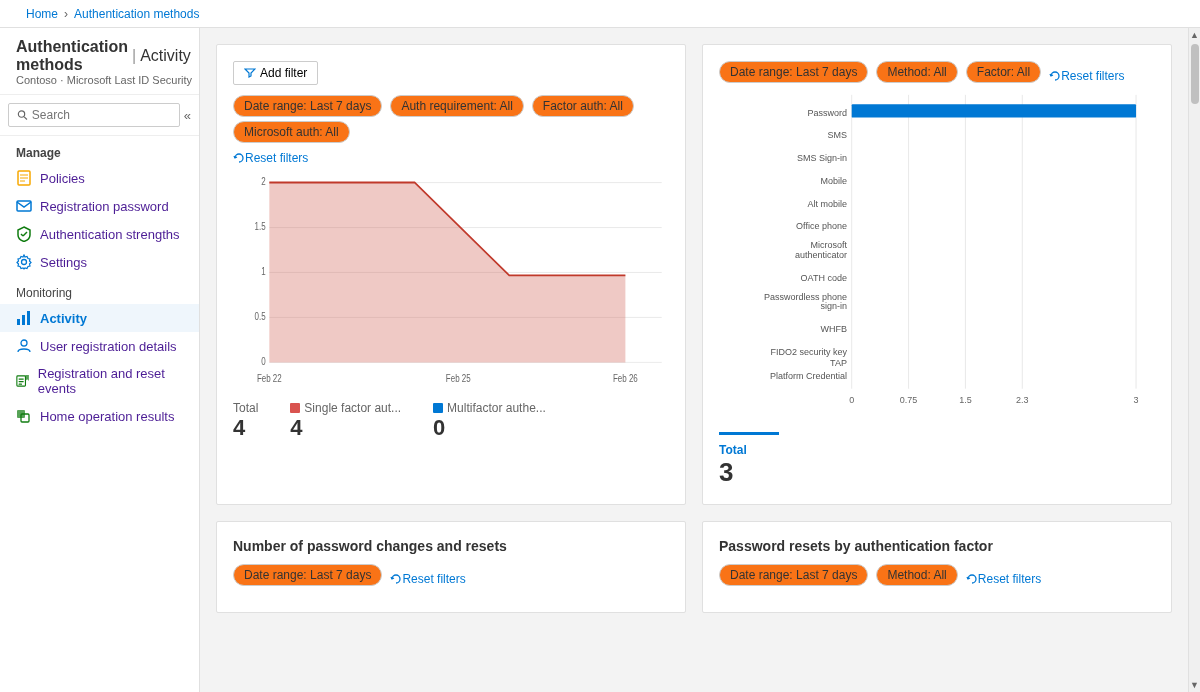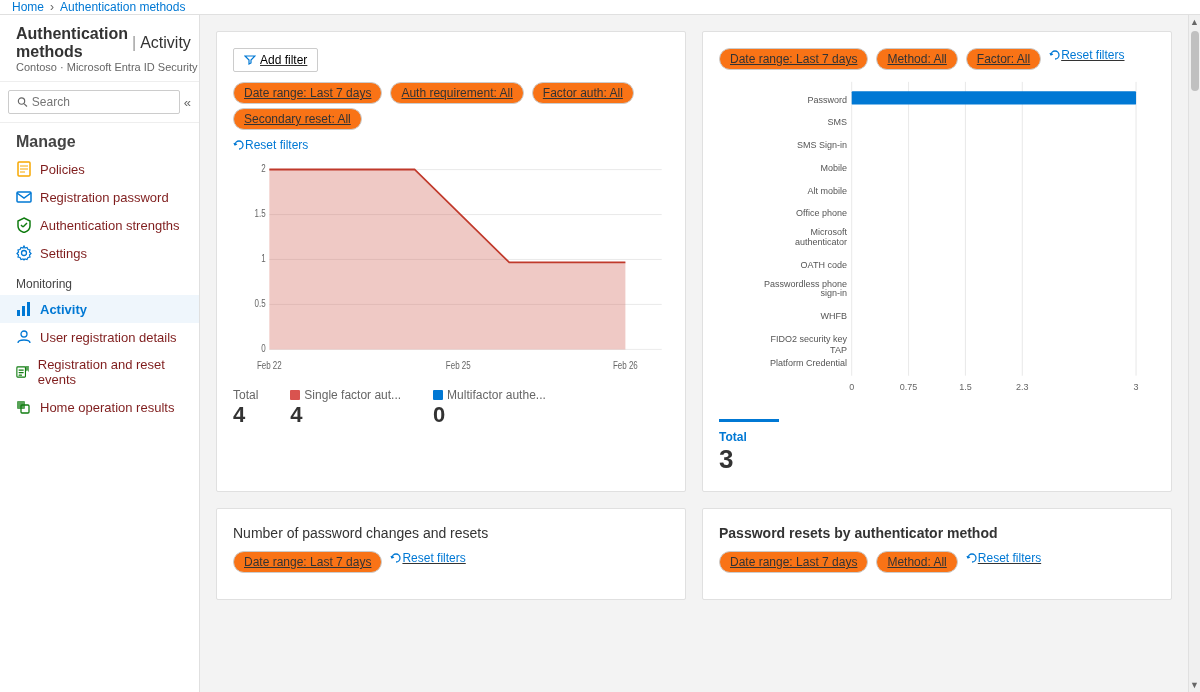--- a/index.html
+++ b/index.html
@@ -3,52 +3,52 @@
   <meta charset="utf-8">
   <style>
     * { box-sizing: border-box; margin: 0; padding: 0; }
     body { font-family: 'Segoe UI', sans-serif; font-size: 13px; color: #333; background: #f3f3f3; display: flex; flex-direction: column; height: 692px; overflow: hidden; }
     
     
     .main-layout { display: flex; flex: 1; overflow: hidden; }
     
     
     .sidebar { width: 200px; background: #fff; border-right: 1px solid #e0e0e0; display: flex; flex-direction: column; overflow-y: auto; flex-shrink: 0; }
-    .nav-item { padding: 6px 16px; cursor: pointer; display: flex; align-items: center; gap: 8px; color: #7f1d1d; font-size: 13px; }
+    .nav-item { padding: 6px 16px; cursor: pointer; display: flex; align-items: center; gap: 8px; color: #4c1d95; font-size: 13px; }
     .nav-item.active { background: #eff6fc; color: #0078d4; font-weight: 600; }
     
     
     .content-area { flex: 1; overflow-y: auto; padding: 0; background: #f3f3f3; }
     
     .charts-grid { display: grid; grid-template-columns: 1fr 1fr; gap: 16px; padding: 16px; }
     
     .chart-card { background: #fff; border: 1px solid #e0e0e0; border-radius: 2px; padding: 16px; }
     
-    .filter-row { display: flex; align-items: flex-start; gap: 8px; flex-wrap: wrap; margin-bottom: 10px; text-decoration: underline; }
+    .filter-row { display: flex; align-items: flex-end; gap: 8px; flex-wrap: wrap; margin-bottom: 10px; }
     .filter-chip { border: 1px solid #ccc; border-radius: 16px; padding: 3px 10px; font-size: 12px; color: #333; background: #f97316; cursor: pointer; }
     .filter-btn { display: flex; align-items: center; gap: 4px; border: 1px solid #ccc; border-radius: 2px; padding: 4px 10px; font-size: 12px; cursor: pointer; background: #fff; }
     .reset-filters-link { display: flex; align-items: center; font-size: 12px; color: #0078d4; cursor: pointer; }
     
     
     .area-chart-container { position: relative; height: 220px; margin: 0 0 8px 0; }
     
     .chart-footer { display: flex; gap: 32px; margin-top: 8px; }
     .chart-stat { display: flex; flex-direction: column; }
     
     .bottom-cards { display: grid; grid-template-columns: 1fr 1fr; gap: 16px; padding: 0 16px 16px; }
     
     
     ::-webkit-scrollbar { width: 6px; }
     ::-webkit-scrollbar-track { background: #f1f1f1; }
     ::-webkit-scrollbar-thumb { background: #c1c1c1; border-radius: 3px; }
   </style>
 </head>
 <body>
 
-<div style="height:15px; background:#fff; border-bottom:1px solid #e0e0e0; display:flex; align-items:center; padding:0 12px; gap:6px;">
+<div style="height:28px; background:#fff; border-bottom:1px solid #e0e0e0; display:flex; align-items:center; padding:0 26px; gap:6px;">
   <span style="color:#0078d4; font-size:12px; cursor:pointer;">Home</span>
   <span style="color:#666; font-size:12px;">›</span>
   <span style="color:#0078d4; font-size:12px; cursor:pointer;">Authentication methods</span>
 </div>
 
 <div class="main-layout">
 
   <div class="sidebar">
 
     <div style="padding:10px 10px 8px; background:#fff; border-bottom:1px solid #eee;">
@@ -59,38 +59,38 @@
           <rect x="4" y="13" width="15" height="3" rx="1" fill="#0078d4"></rect>
           <rect x="4" y="18" width="18" height="3" rx="1" fill="#0078d4"></rect>
         </svg>
         <div>
           <div style="display:flex; align-items:center; gap:4px;">
             <span style="font-size:16px; font-weight:600;">Authentication methods</span>
             <span style="color:#999; font-size:16px;">|</span>
             <span style="font-size:16px; font-weight:400;">Activity</span>
             <span style="margin-left:4px; color:#666; cursor:pointer; font-size:14px;">...</span>
           </div>
-          <div style="font-size:11px; color:#666;">Contoso · Microsoft Entra ID Security</div>
+          <div style="font-size:11px; color:#666;">Contoso · Microsoft Last ID Security</div>
         </div>
 
       </div>
     </div>
 
     <div style="padding:8px 8px; display:flex; align-items:center; gap:4px; border-bottom:1px solid #eee;">
       <div style="flex:1; border:1px solid #ccc; border-radius:2px; padding:4px 8px; display:flex; align-items:center; gap:4px; background:#fff;">
         <svg width="12" height="12" viewBox="0 0 12 12" fill="#666">
           <circle cx="5" cy="5" r="3.5" fill="none" stroke="#666" stroke-width="1.3"></circle>
           <line x1="8" y1="8" x2="11" y2="11" stroke="#666" stroke-width="1.3"></line>
         </svg>
         <input type="text" style="border: none; outline: none; font-size: 12px; width: 100%;" placeholder="Search">
       </div>
       <span style="color:#666; cursor:pointer; font-size:13px;">«</span>
     </div>
 
-    <div style="padding:10px 16px 4px; font-size:16px; font-weight:600; color:#444;">Manage</div>
+    <div style="padding:10px 16px 4px; font-size:12px; font-weight:600; color:#444;">Manage</div>
 
     <div class="nav-item">
       <svg width="16" height="16" viewBox="0 0 16 16">
         <rect x="2" y="1" width="12" height="14" rx="1" fill="none" stroke="#f7a800" stroke-width="1.5"></rect>
         <line x1="4" y1="5" x2="12" y2="5" stroke="#f7a800" stroke-width="1"></line>
         <line x1="4" y1="8" x2="12" y2="8" stroke="#f7a800" stroke-width="1"></line>
         <line x1="4" y1="11" x2="9" y2="11" stroke="#f7a800" stroke-width="1"></line>
       </svg>
       <span>Policies</span>
     </div>
@@ -165,21 +165,21 @@
             </svg>
             <span>Add filter</span>
           </button>
         </div>
         <div class="filter-row" style="margin-bottom:4px;">
           <span class="filter-chip">Date range: Last 7 days</span>
           <span class="filter-chip">Auth requirement: All</span>
           <span class="filter-chip">Factor auth: All</span>
         </div>
         <div class="filter-row" style="margin-bottom:8px;">
-          <span class="filter-chip">Secondary reset: All</span>
+          <span class="filter-chip">Microsoft auth: All</span>
         </div>
         <div class="reset-filters-link" style="margin-bottom:8px;">
           <svg width="12" height="12" viewBox="0 0 12 12">
             <path d="M2 6 A4 4 0 1 1 6 10" fill="none" stroke="#0078d4" stroke-width="1.3"></path>
             <polyline points="1,4 2,6 4,5" fill="none" stroke="#0078d4" stroke-width="1.3"></polyline>
           </svg>
           <span>Reset filters</span>
         </div>
 
         <div class="area-chart-container">
@@ -281,34 +281,34 @@
         
         <div style="margin-top:8px; padding-top:8px; border-top:3px solid #0078d4; display:inline-block; min-width:60px;">
           <div style="font-size:12px; color:#0078d4; font-weight:600;">Total</div>
           <div style="font-size:26px; font-weight:600; color:#333;">3</div>
         </div>
       </div>
     </div>
 
     <div class="bottom-cards">
       <div class="chart-card">
-        <div style="font-size:14px; font-weight:400; margin-bottom:10px;">Number of password changes and resets</div>
+        <div style="font-size:14px; font-weight:700; margin-bottom:10px;">Number of password changes and resets</div>
         <div class="filter-row">
           <span class="filter-chip">Date range: Last 7 days</span>
           <div class="reset-filters-link">
             <svg width="12" height="12" viewBox="0 0 12 12">
               <path d="M2 6 A4 4 0 1 1 6 10" fill="none" stroke="#0078d4" stroke-width="1.3"></path>
               <polyline points="1,4 2,6 4,5" fill="none" stroke="#0078d4" stroke-width="1.3"></polyline>
             </svg>
             <span>Reset filters</span>
           </div>
         </div>
       </div>
       <div class="chart-card">
-        <div style="font-size:14px; font-weight:600; margin-bottom:10px;">Password resets by authenticator method</div>
+        <div style="font-size:14px; font-weight:600; margin-bottom:10px;">Password resets by authentication factor</div>
         <div class="filter-row">
           <span class="filter-chip">Date range: Last 7 days</span>
           <span class="filter-chip">Method: All</span>
           <div class="reset-filters-link">
             <svg width="12" height="12" viewBox="0 0 12 12">
               <path d="M2 6 A4 4 0 1 1 6 10" fill="none" stroke="#0078d4" stroke-width="1.3"></path>
               <polyline points="1,4 2,6 4,5" fill="none" stroke="#0078d4" stroke-width="1.3"></polyline>
             </svg>
             <span>Reset filters</span>
           </div>

